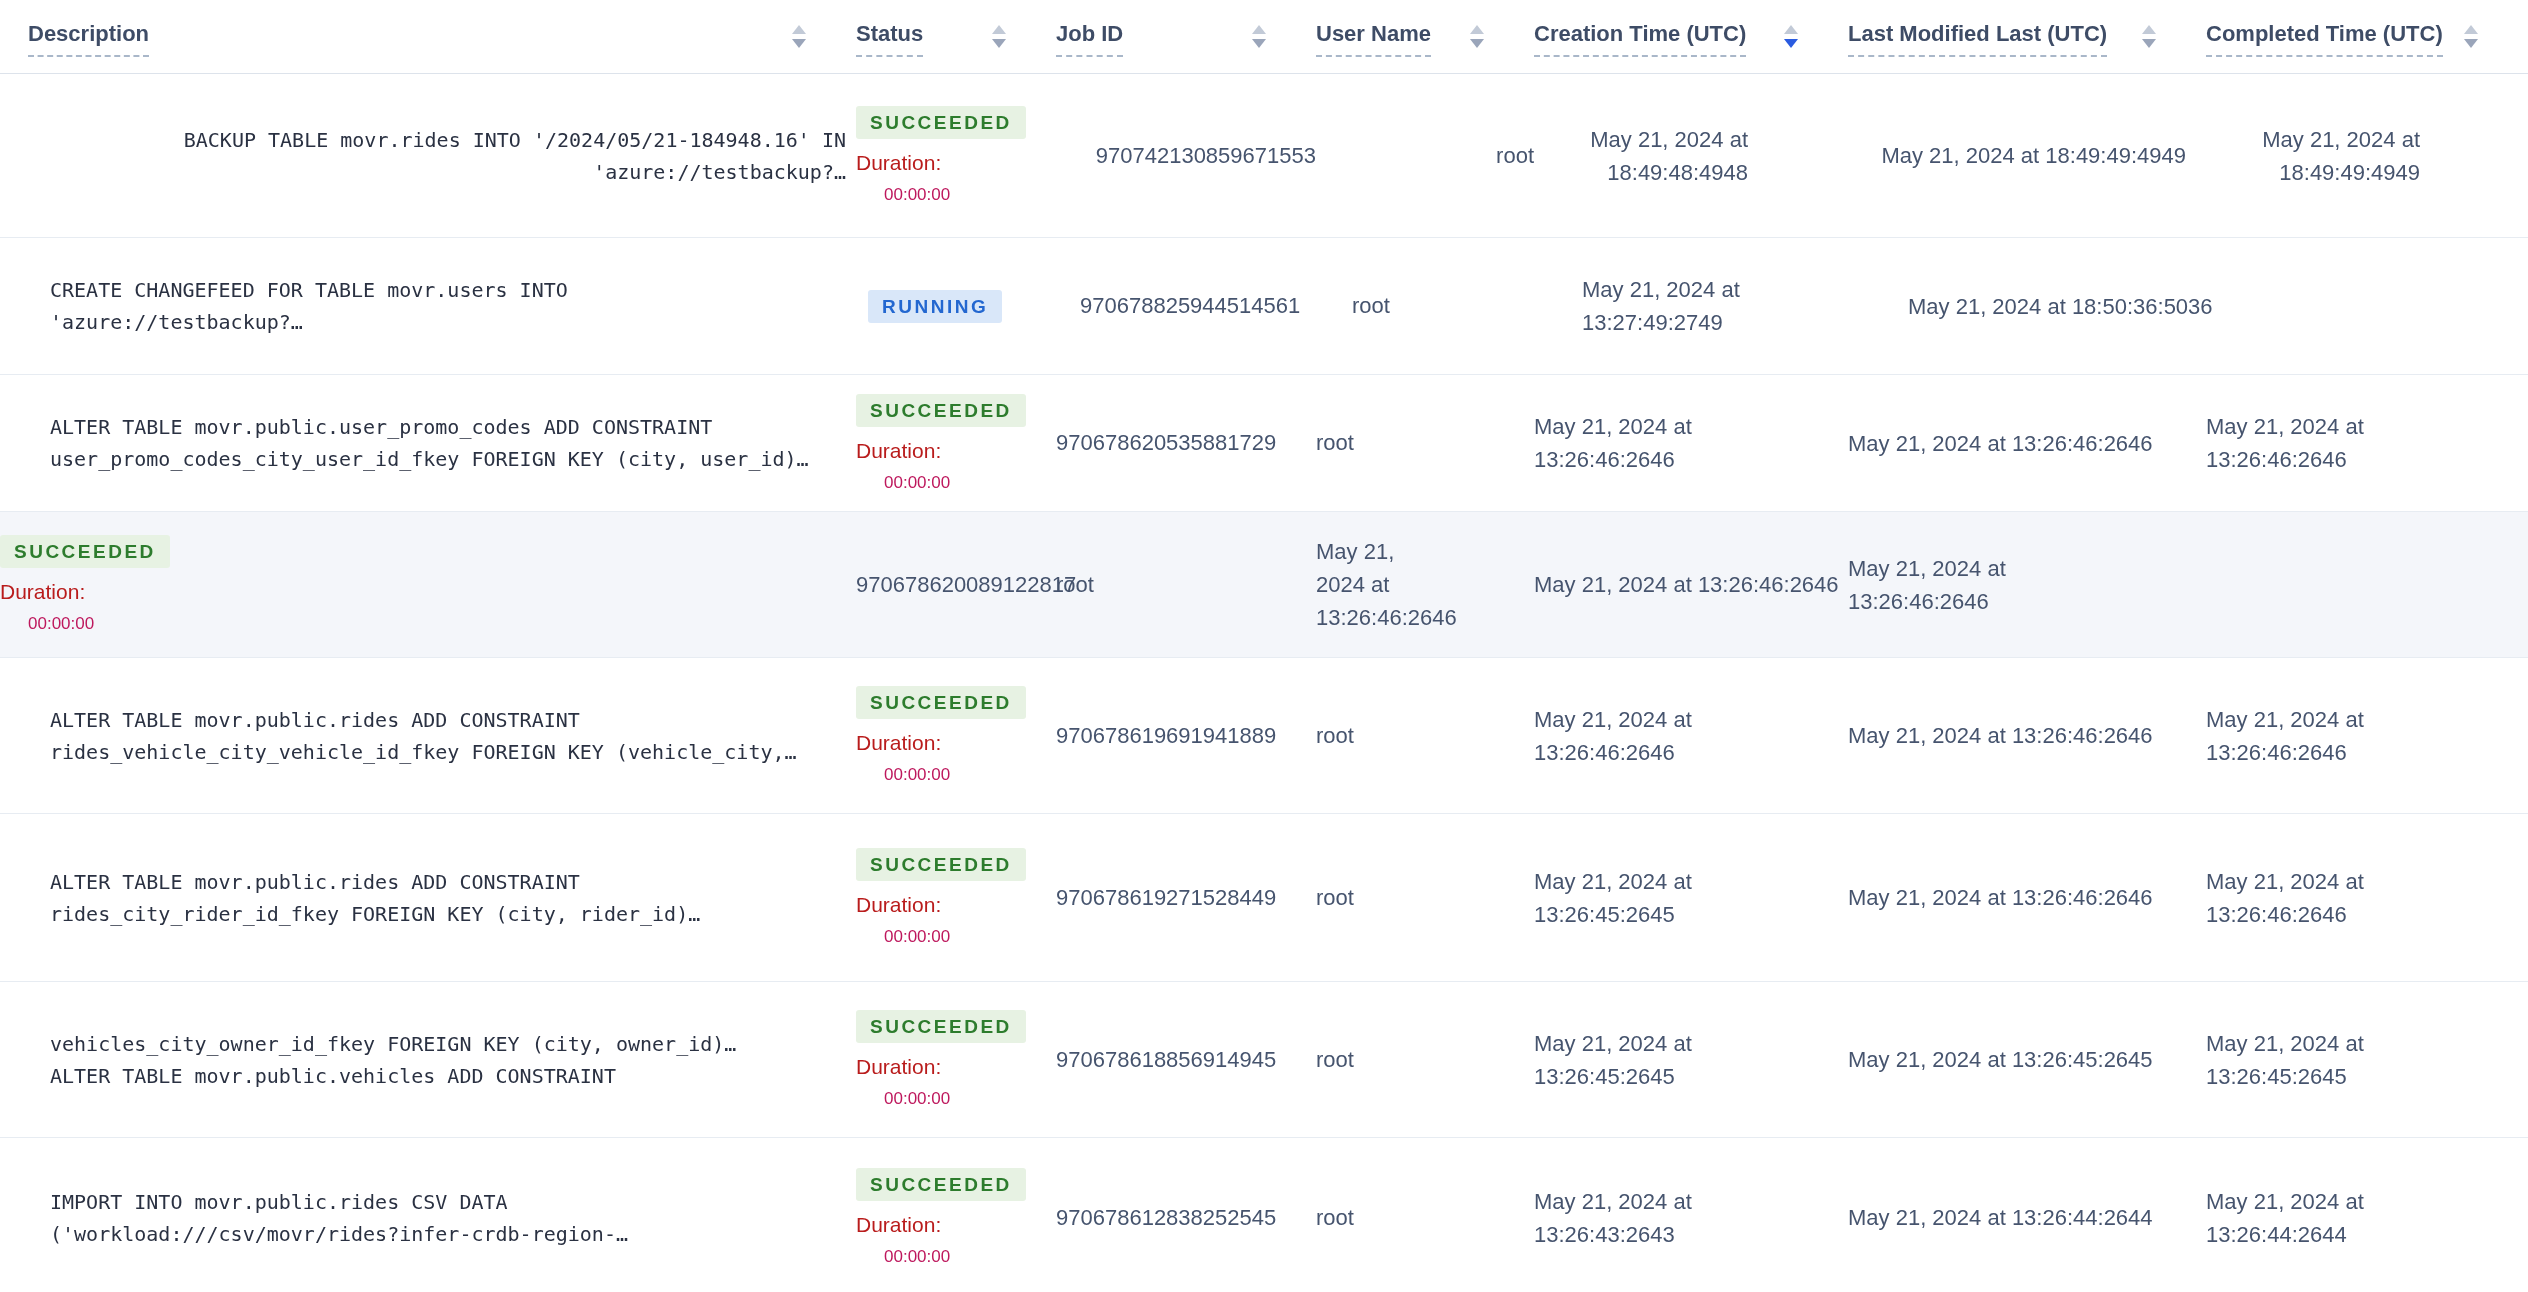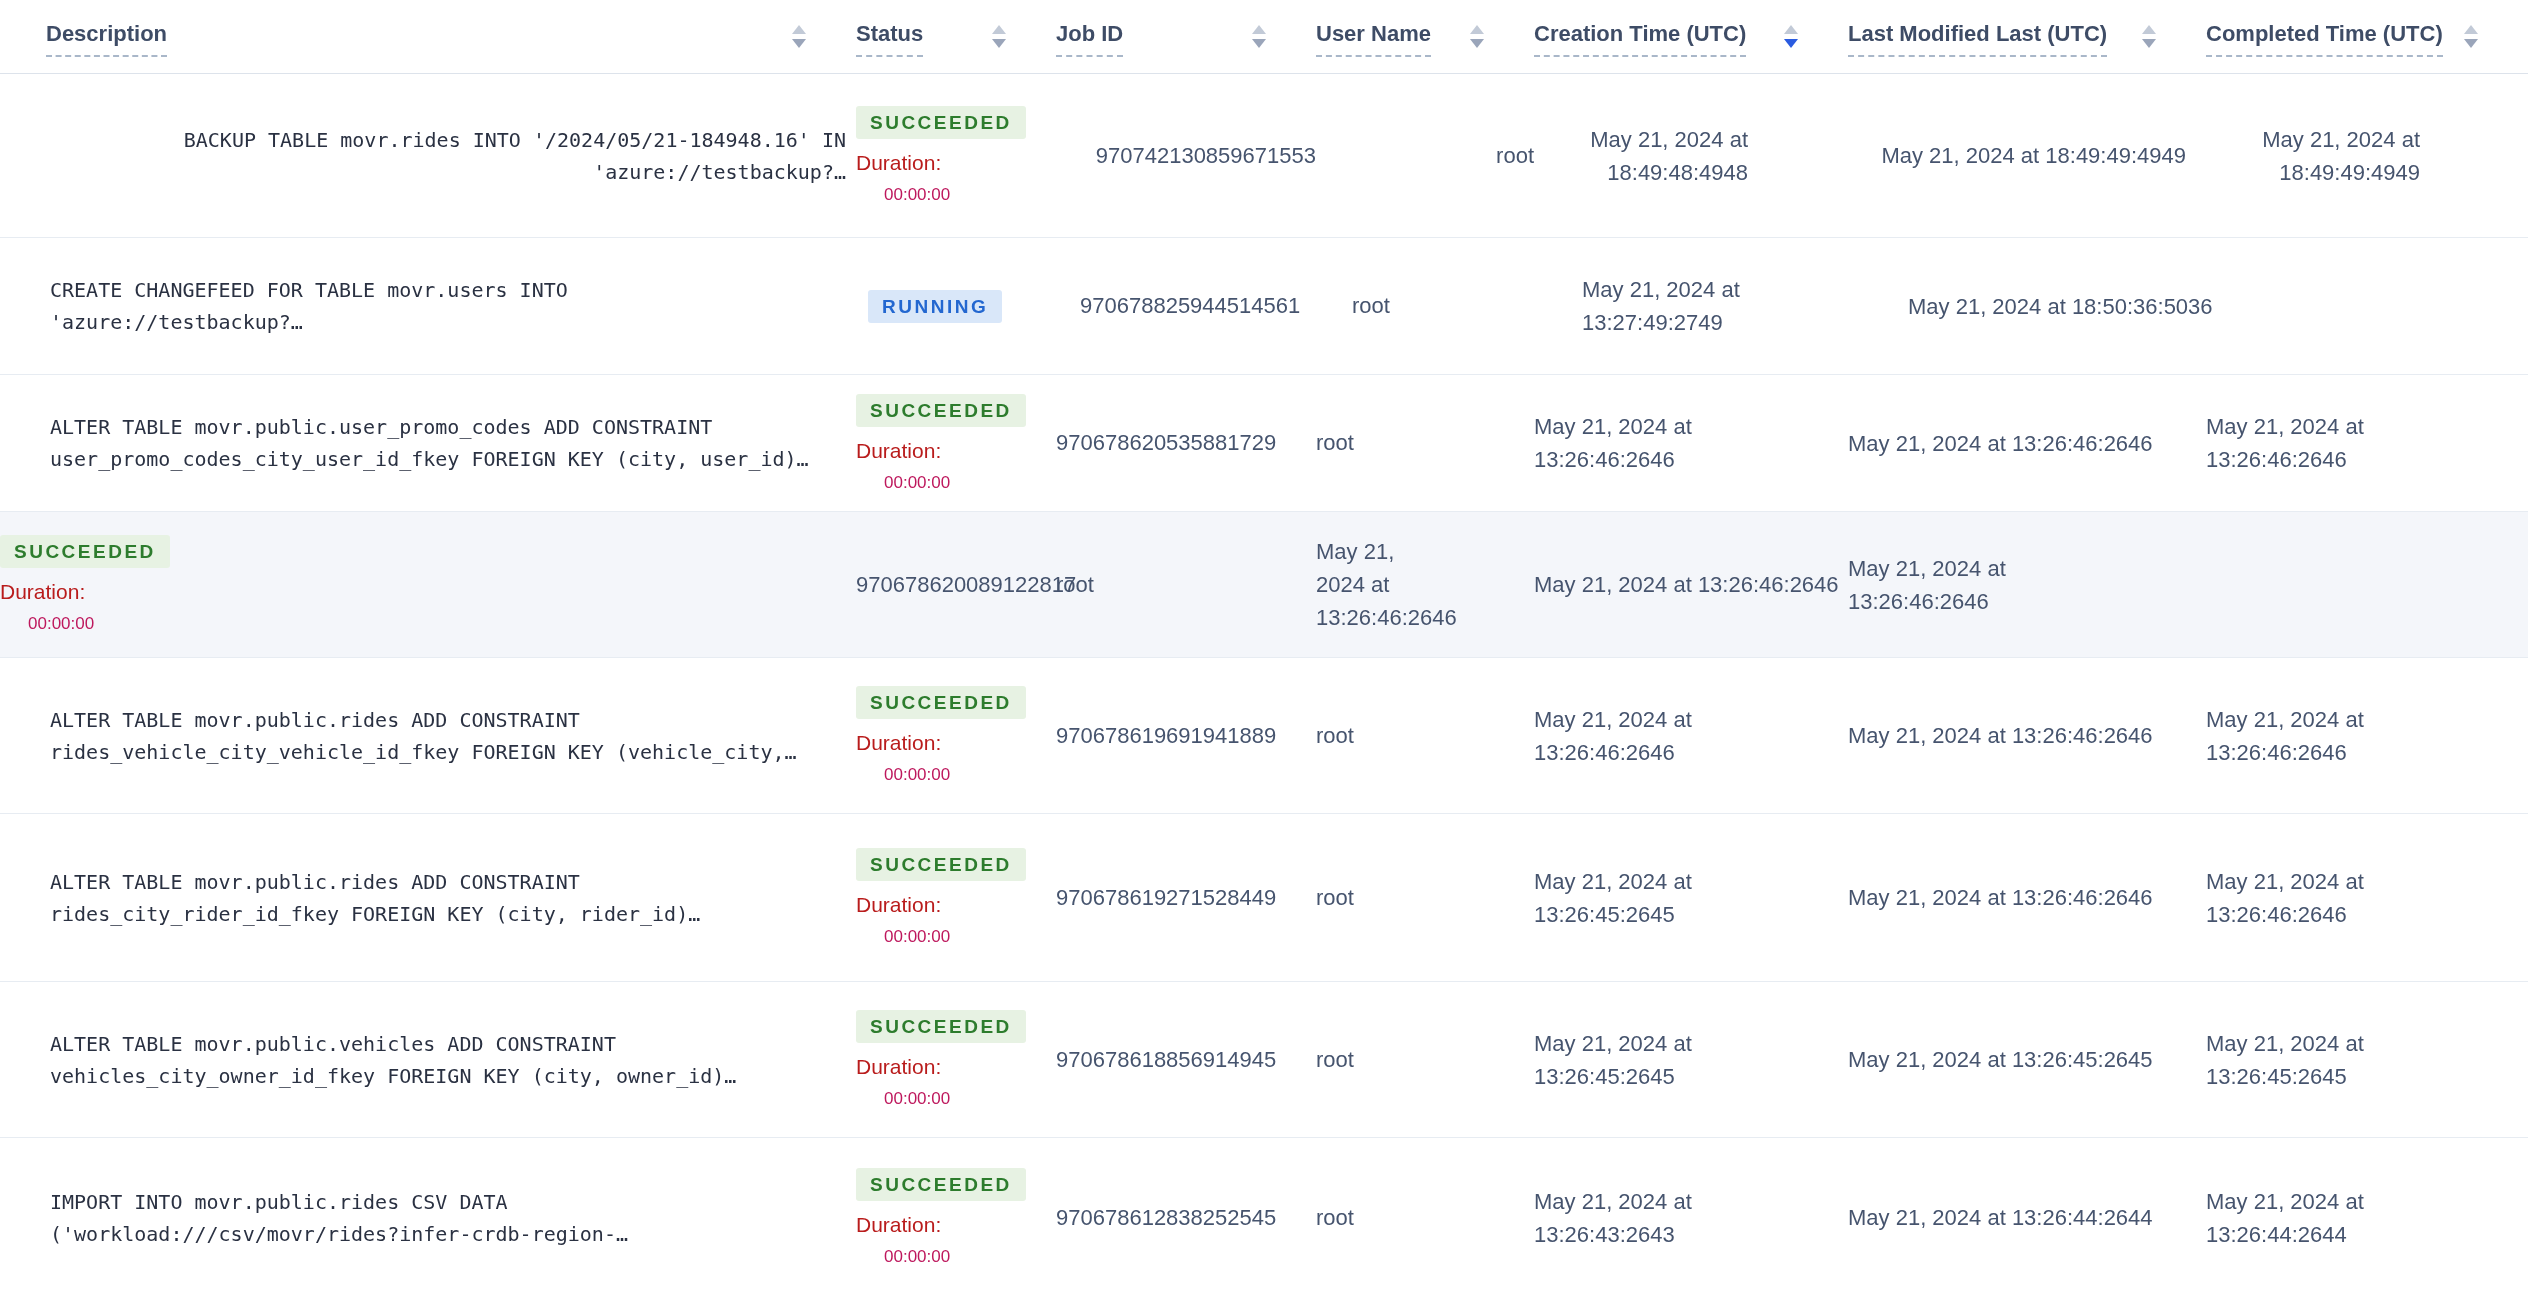--- a/index.html
+++ b/index.html
@@ -14,21 +14,21 @@
     grid-template-columns:856px 200px 260px 218px 314px 358px 322px;
     height:74px;
     border-bottom:1px solid #dde3eb;
     align-items:center;
     padding-top:6px;
   }
   .th {
     display:flex; align-items:center; justify-content:space-between;
     padding-right:50px; cursor:pointer;
   }
-  .th-desc { padding-left:46px; }
+  .th-desc { padding-left:28px; }
   .th-label {
     font-size:22px; font-weight:700; color:#3e4c66;
     padding-bottom:9px; border-bottom:2px dashed #a9b7c9;
     line-height:1.1; white-space:nowrap;
   }
   .sort-icon { display:flex; flex-direction:column; align-items:center; margin-bottom:6px; }
   .tri { width:0; height:0; border-left:7px solid transparent; border-right:7px solid transparent; }
   .tri.up   { border-bottom:9px solid #c2cad7; }
   .tri.down { border-top:9px solid #9aa5ba; margin-top:5px; }
   .th.sort-desc .tri.down { border-top-color:var(--accent-blue); }
@@ -228,22 +228,22 @@
     </div>
     <div class="td td-jobid">970678619271528449</div>
     <div class="td td-user">root</div>
     <div class="td td-time td-creation">May 21, 2024 at 13:26:45:2645</div>
     <div class="td td-time td-modified">May 21, 2024 at 13:26:46:2646</div>
     <div class="td td-time td-completed">May 21, 2024 at 13:26:46:2646</div>
   </div>
 
   <div class="tr">
     <div class="td td-desc">
+          <div class="desc-line">vehicles_city_owner_id_fkey FOREIGN KEY (city, owner_id)…</div>
           <div class="desc-line">ALTER TABLE movr.public.vehicles ADD CONSTRAINT</div>
-          <div class="desc-line">vehicles_city_owner_id_fkey FOREIGN KEY (city, owner_id)…</div>
         </div>
     <div class="td td-status">
       <span class="badge succeeded">SUCCEEDED</span>
       <div class="duration-label">Duration:</div>
       <div class="duration-value">00:00:00</div>
     </div>
     <div class="td td-jobid">970678618856914945</div>
     <div class="td td-user">root</div>
     <div class="td td-time td-creation">May 21, 2024 at 13:26:45:2645</div>
     <div class="td td-time td-modified">May 21, 2024 at 13:26:45:2645</div>

